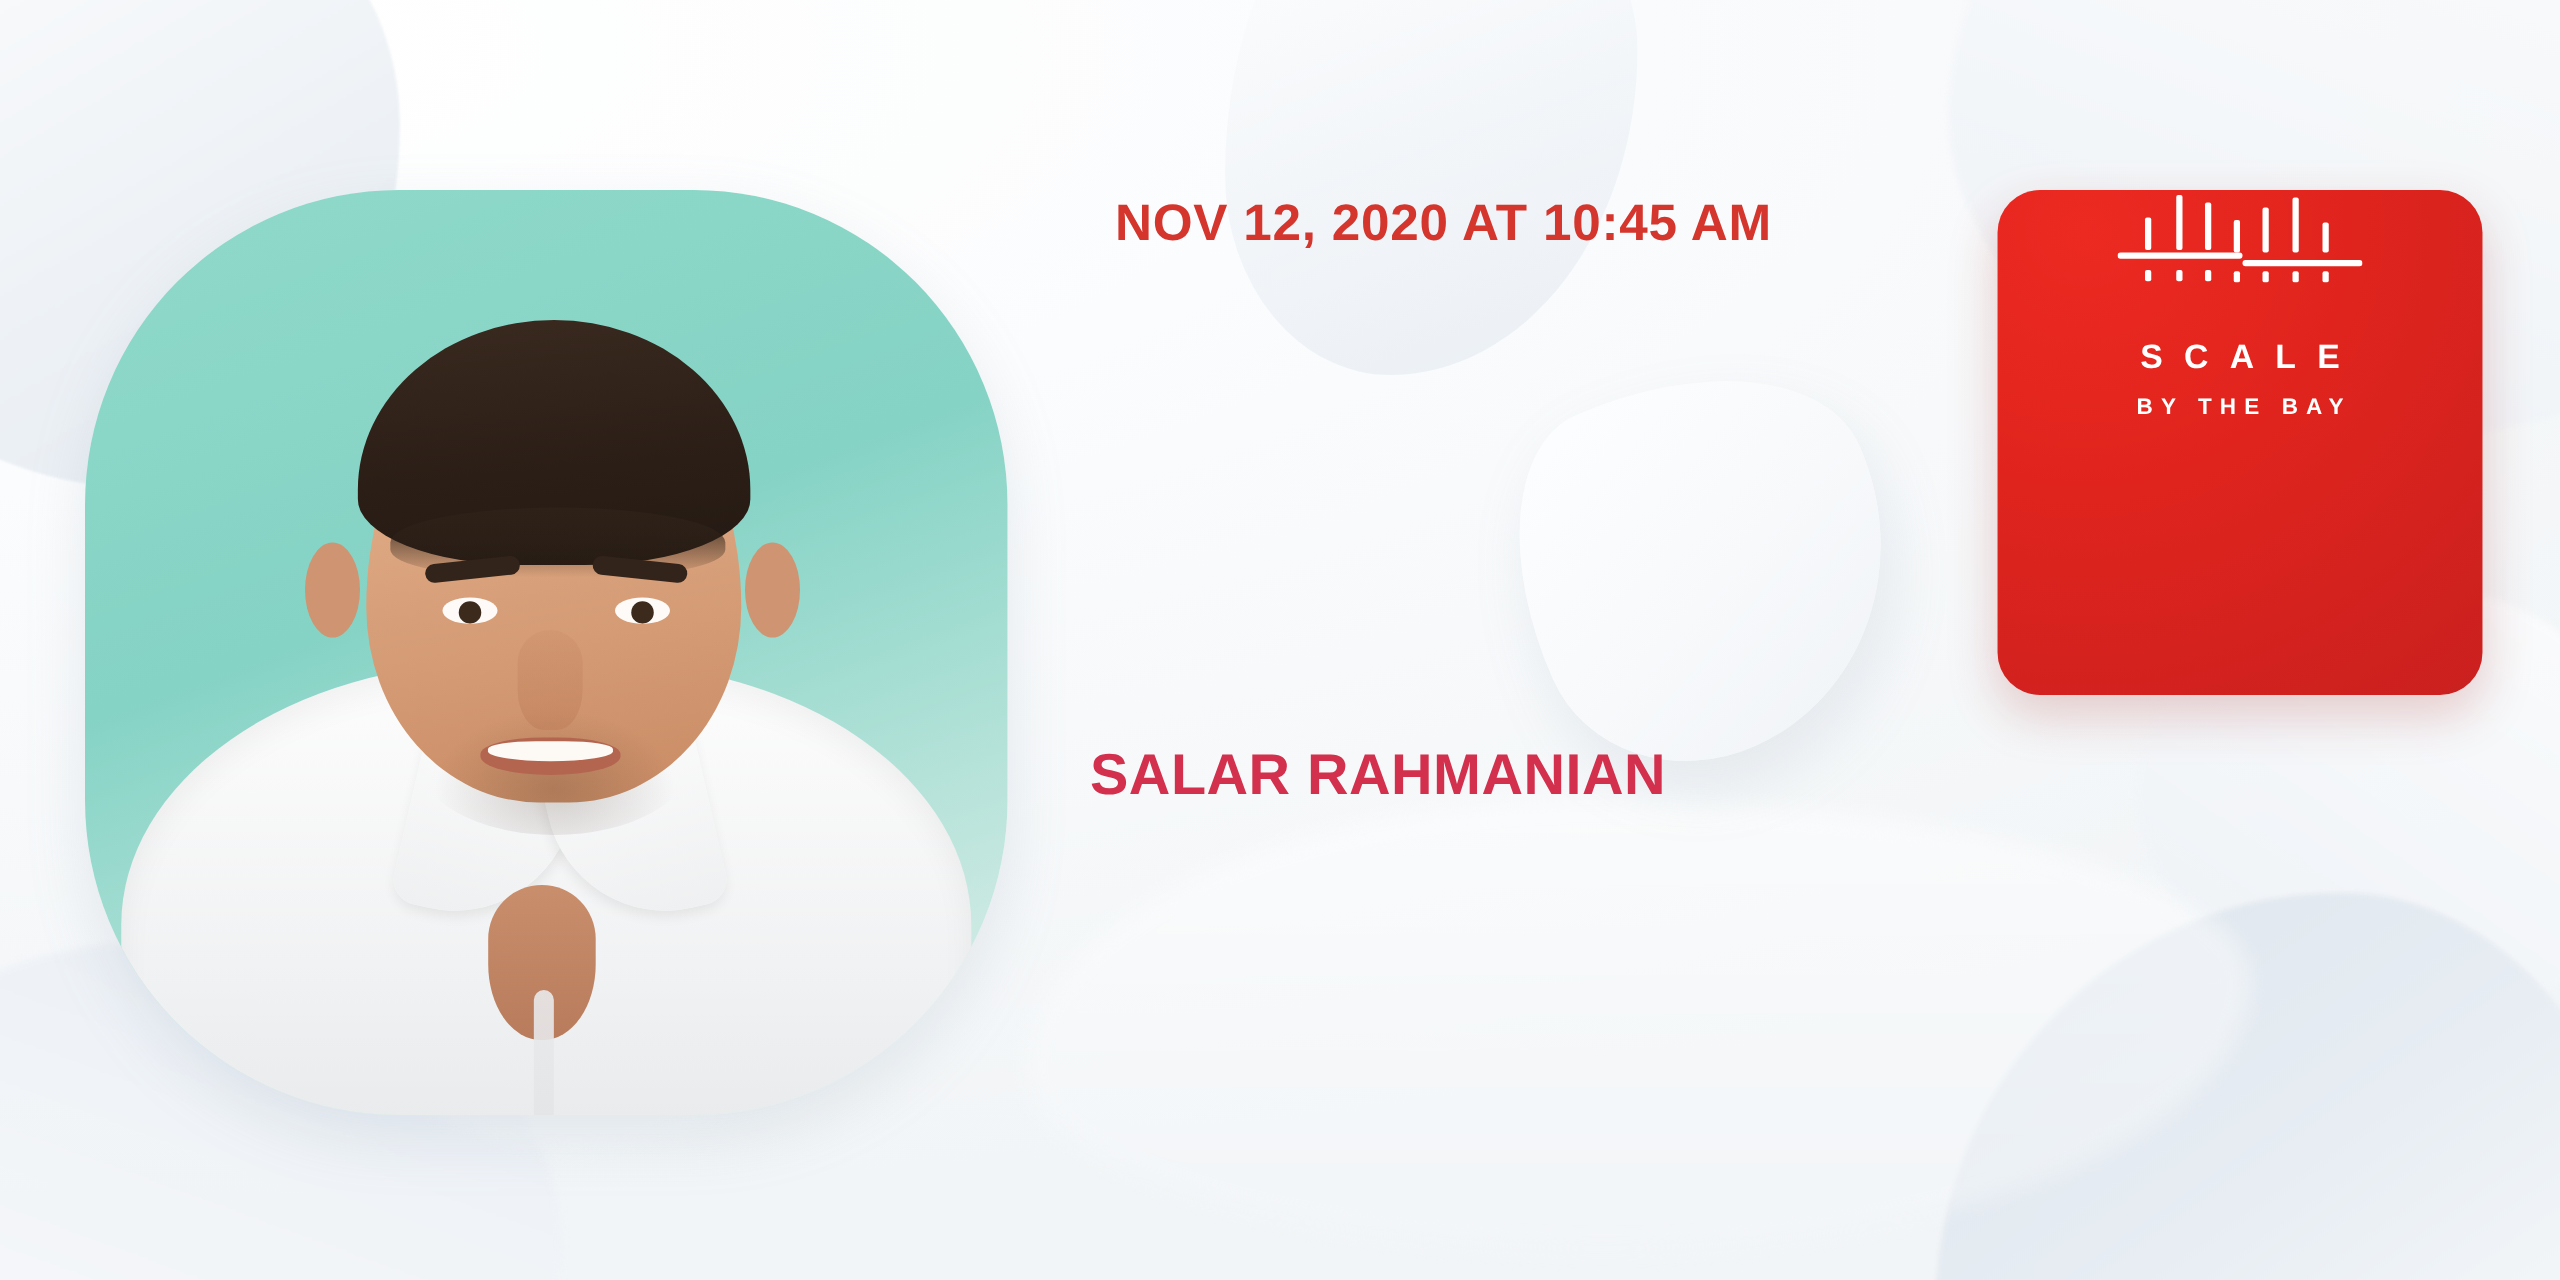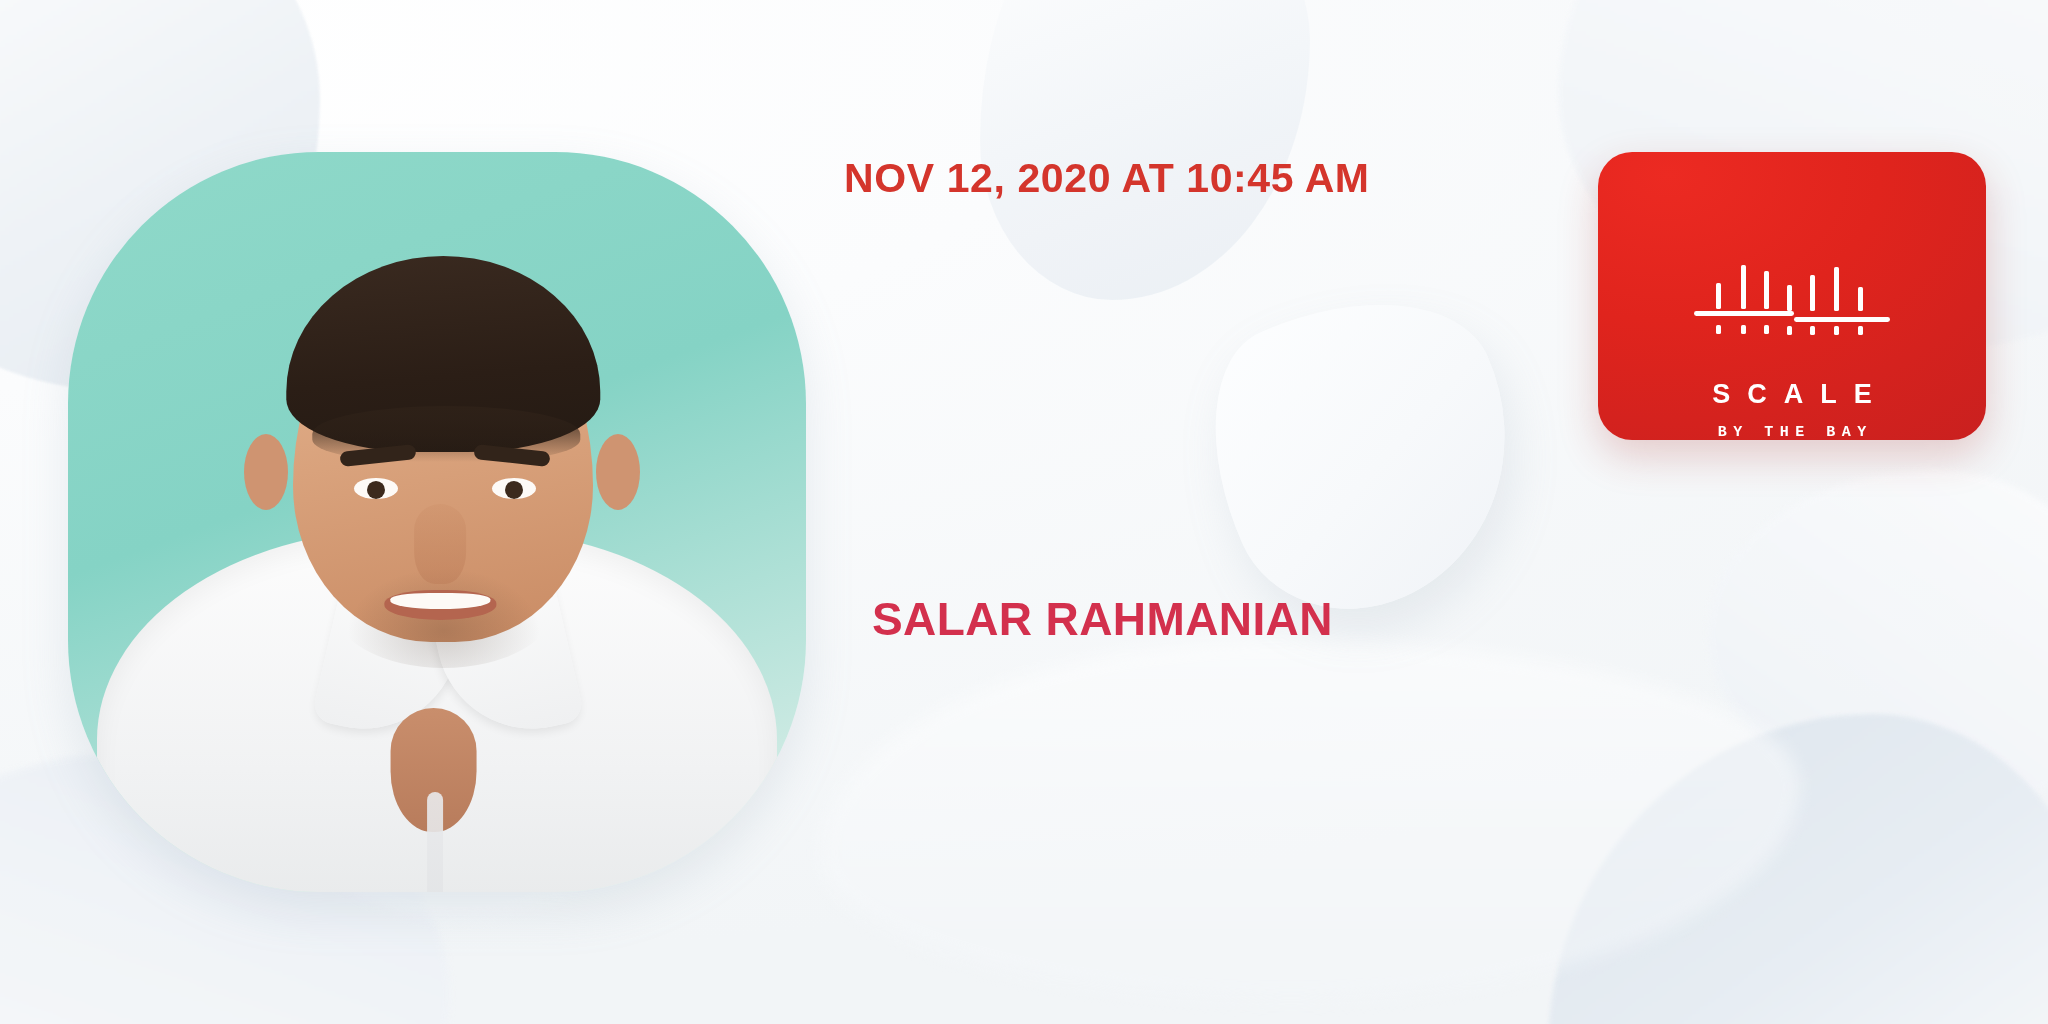--- a/index.html
+++ b/index.html
@@ -233,21 +233,21 @@
     position:absolute; left:50%; top:392px;
     width:222px; height:124px;
     transform:translateX(-47%);
     background:radial-gradient(60% 70% at 50% 70%, rgba(70,50,36,.22) 0%, rgba(70,50,36,0) 72%);
     border-radius:50%;
   }
 
   
   #date {
     position:absolute;
-    left:844px; top:155px;
+    left:892px; top:155px;
     font-size:41px;
     font-weight:bold;
     letter-spacing:.6px;
     color:#d4352c;
     white-space:nowrap;
   }
 
   #speaker-name {
     position:absolute;
     left:872px; top:592px;
@@ -265,53 +265,52 @@
     font-size:56px;
     font-weight:normal;
     line-height:1.28;
     color:#d6362c;
   }
 
   
   #logo-tile {
     position:absolute;
     left:1598px; top:152px;
-    width:388px; height:288px;
+    width:388px; height:404px;
     border-radius:34px;
     background:
       radial-gradient(130% 120% at 18% 8%, #ec2a22 0%, #e0241d 42%, #c9201f 100%);
     box-shadow:0 16px 40px rgba(170,40,36,.22);
     display:flex;
     flex-direction:column;
     align-items:center;
-    justify-content:flex-end;
+    justify-content:flex-start;
   }
 
   #bridge-mark {
     width:196px; height:74px;
     margin-bottom:46px;
   }
 
   #logo-wordmark {
     font-size:27px;
     font-weight:bold;
     letter-spacing:17px;
     color:#ffffff;
     text-indent:17px;
     line-height:1;
   }
   #logo-tagline {
     margin-top:17px;
-    font-size:15px;
+    font-size:18px;
     font-weight:bold;
     letter-spacing:6.5px;
     color:#ffffff;
     text-indent:6.5px;
     line-height:1;
-    font-family:Liberation Mono, monospace;
   }
 </style>
 </head>
 <body>
 
 <div id="card">
 
   <div class="blob blob-a"></div>
   <div class="blob blob-b"></div>
   <div class="blob blob-c"></div>

